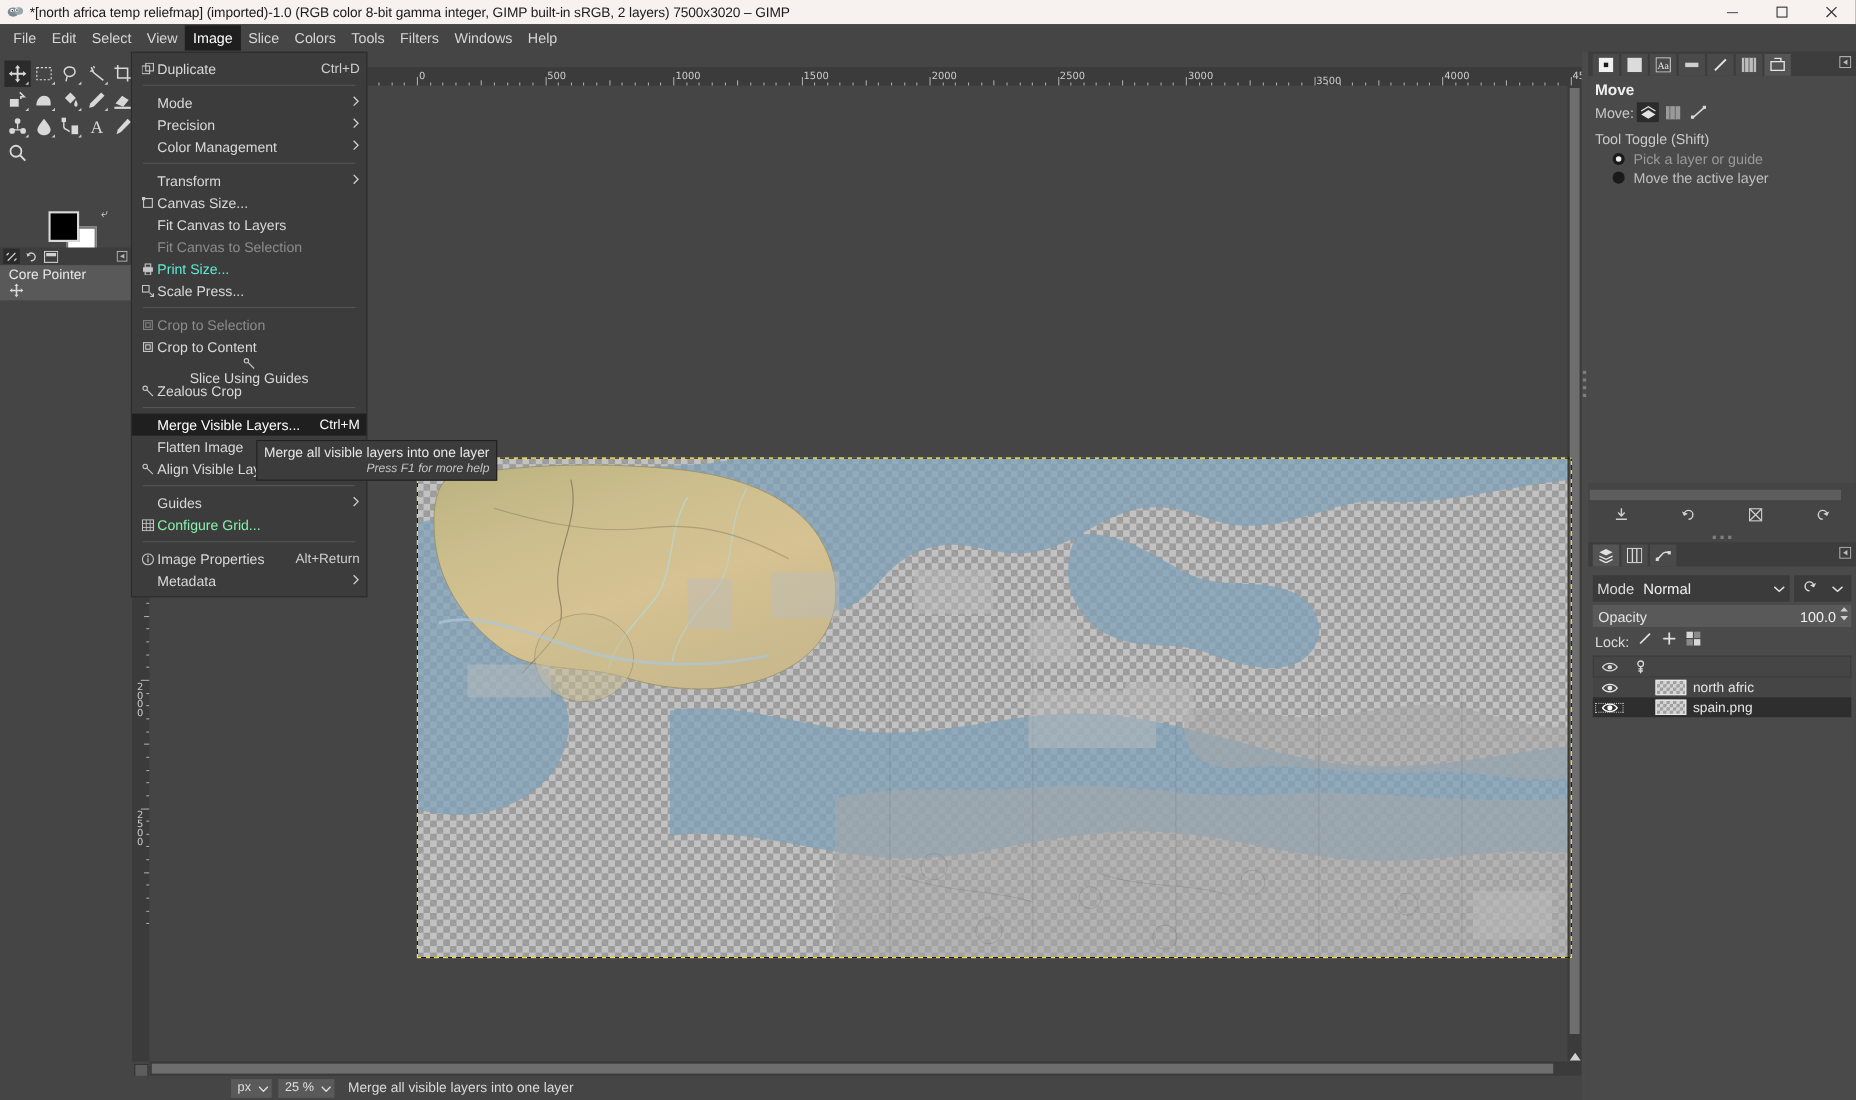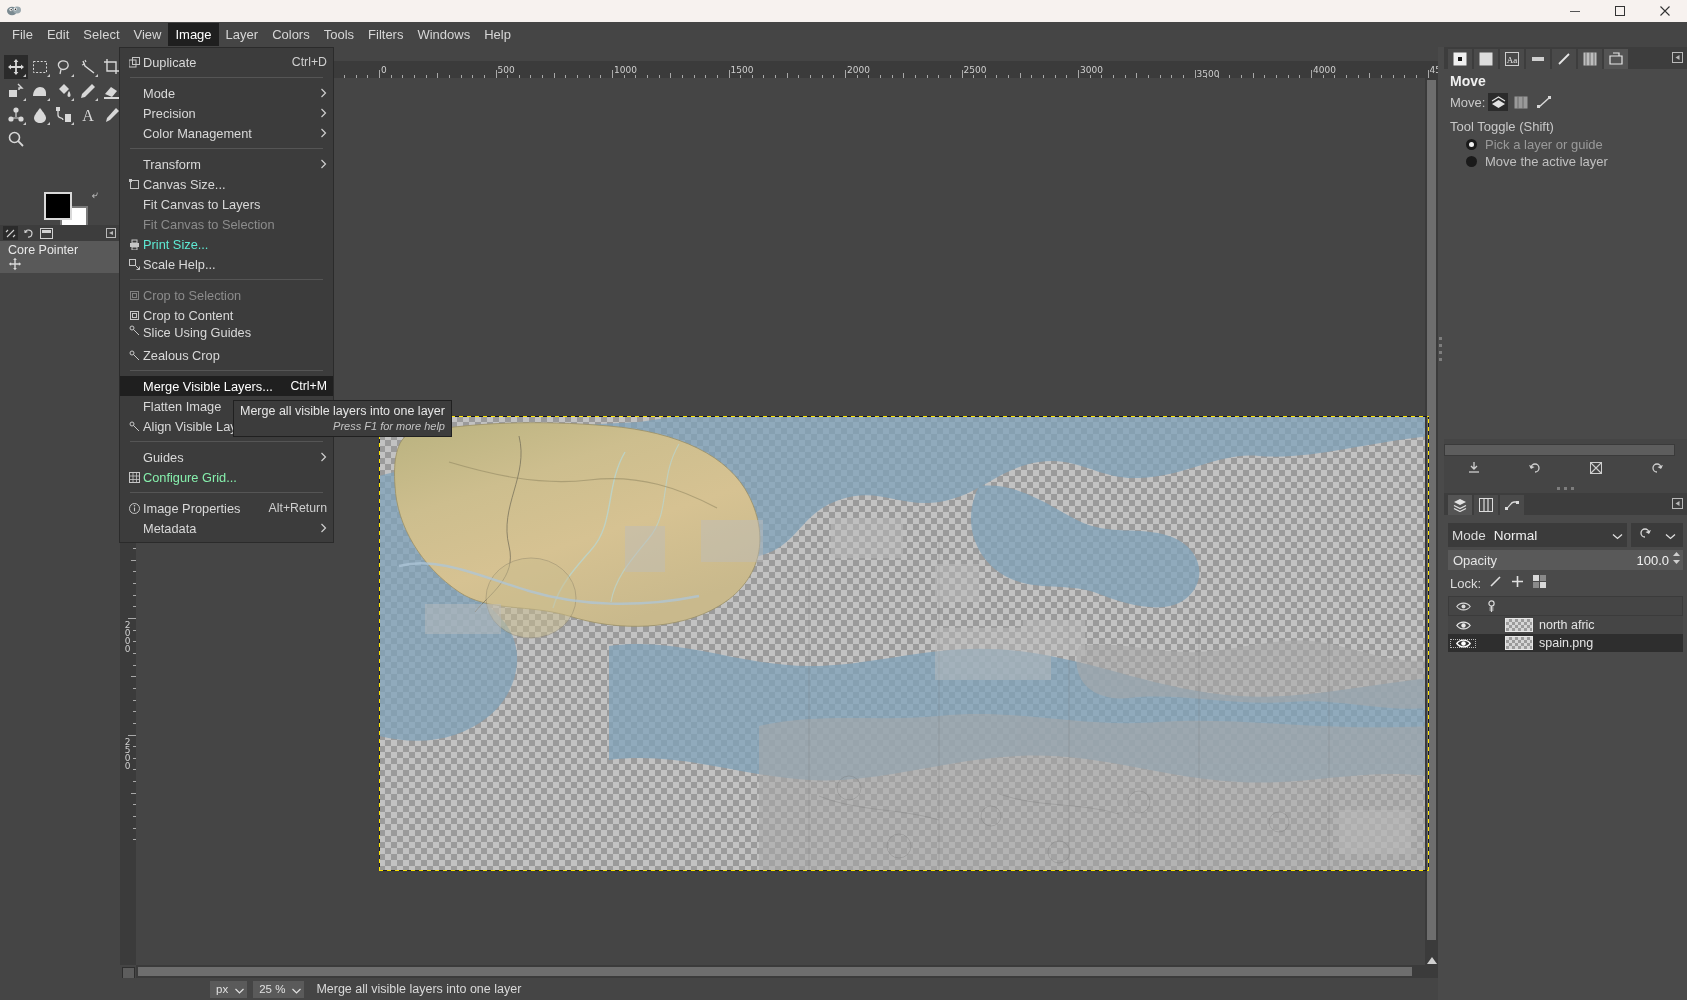--- a/index.html
+++ b/index.html
@@ -215,20 +215,21 @@
   <span class="tb-icon">
     <svg width="16" height="16" viewBox="0 0 16 16">
       <ellipse cx="6" cy="8" rx="5" ry="4.2" fill="#7b8a91"></ellipse>
       <ellipse cx="11" cy="7" rx="4" ry="3.4" fill="#9aa8ae"></ellipse>
       <circle cx="5" cy="6.6" r="1.6" fill="#fff"></circle>
         <circle cx="5.2" cy="6.8" r=".7" fill="#111"></circle>
       <circle cx="9.2" cy="6" r="1.5" fill="#fff"></circle>
         <circle cx="9.4" cy="6.2" r=".7" fill="#111"></circle>
     </svg>
   </span>
+  <span class="tb-title">*[north africa temp reliefmap] (imported)-1.0 (RGB color 8-bit gamma integer, GIMP built-in sRGB, 2 layers) 7500x3020 – GIMP</span>
   <span class="tb-spacer"></span>
   <span class="tb-btn">
     <svg width="12" height="12" viewBox="0 0 12 12">
         <rect x="1" y="6" width="10" height="1" fill="#555"></rect>
       </svg>
   </span>
   <span class="tb-btn">
     <svg width="12" height="12" viewBox="0 0 12 12">
         <rect x="1.5" y="1.5" width="9" height="9" fill="none" stroke="#333"></rect>
       </svg>
@@ -239,21 +240,21 @@
       </svg>
   </span>
 </div>
 
 <div id="menubar">
   <span class="mi">File</span>
   <span class="mi">Edit</span>
   <span class="mi">Select</span>
   <span class="mi">View</span>
   <span class="mi active">Image</span>
-  <span class="mi">Layer</span>
+  <span class="mi">Slice</span>
   <span class="mi">Colors</span>
   <span class="mi">Tools</span>
   <span class="mi">Filters</span>
   <span class="mi">Windows</span>
   <span class="mi">Help</span>
 </div>
 
 <div id="toolbox">
   <div class="tool-grid">
     <div class="tool sel">
@@ -1034,21 +1035,21 @@
       <span style="font-size: 12.8px; white-space: nowrap; color: #5eead4;">Print Size...</span>
       <span style="flex: 1 1 auto;"></span>
     </div>
     <div style="display: flex; align-items: center; height: 20px; padding: 0px 6px;">
       <span style="width: 17px; display: inline-flex; justify-content: center; opacity: 1;">
         <svg width="11" height="11" viewBox="0 0 11 11">
           <rect x="0.5" y="0.5" width="6" height="6" fill="none" stroke="#c6c6c6"></rect>
           <path d="M7 7 L10.5 10.5 M7.5 10.5 H10.5 V7.5" stroke="#c6c6c6" fill="none"></path>
         </svg>
       </span>
-      <span style="font-size: 12.8px; white-space: nowrap; color: rgb(217, 217, 217);">Scale Help...</span>
+      <span style="font-size: 12.8px; white-space: nowrap; color: rgb(217, 217, 217);">Scale Press...</span>
       <span style="flex: 1 1 auto;"></span>
     </div>
     <div style="height: 1px; background: rgb(85, 85, 85); margin: 5px 10px;"></div>
     <div style="display: flex; align-items: center; height: 20px; padding: 0px 6px;">
       <span style="width: 17px; display: inline-flex; justify-content: center; opacity: 0.5;">
         <svg width="11" height="11" viewBox="0 0 11 11">
           <rect x="1.5" y="1.5" width="8" height="8" fill="none" stroke="#c6c6c6"></rect>
           <rect x="3.5" y="3.5" width="4" height="4" fill="none" stroke="#c6c6c6"></rect>
         </svg>
       </span>
@@ -1058,21 +1059,21 @@
     <div style="display: flex; align-items: center; height: 20px; padding: 0px 6px;">
       <span style="width: 17px; display: inline-flex; justify-content: center; opacity: 1;">
         <svg width="11" height="11" viewBox="0 0 11 11">
           <rect x="1.5" y="1.5" width="8" height="8" fill="none" stroke="#c6c6c6"></rect>
           <rect x="3.5" y="3.5" width="4" height="4" fill="none" stroke="#c6c6c6"></rect>
         </svg>
       </span>
       <span style="font-size: 12.8px; white-space: nowrap; color: rgb(217, 217, 217);">Crop to Content</span>
       <span style="flex: 1 1 auto;"></span>
     </div>
-    <div style="display: flex; align-items: flex-start; height: 20px; padding: 0px 6px;">
+    <div style="display: flex; align-items: center; height: 20px; padding: 0px 6px; flex-direction: column;">
       <span style="width: 17px; display: inline-flex; justify-content: center; opacity: 1;">
         <svg width="11" height="11" viewBox="0 0 11 11">
           <circle cx="3" cy="3" r="2" fill="none" stroke="#c6c6c6"></circle>
           <path d="M4.3 4.3 L10 10" stroke="#c6c6c6"></path>
         </svg>
       </span>
       <span style="font-size: 12.8px; white-space: nowrap; color: rgb(217, 217, 217);">Slice Using Guides</span>
       <span style="flex: 1 1 auto;"></span>
     </div>
     <div style="display: flex; align-items: center; height: 20px; padding: 0px 6px;">

